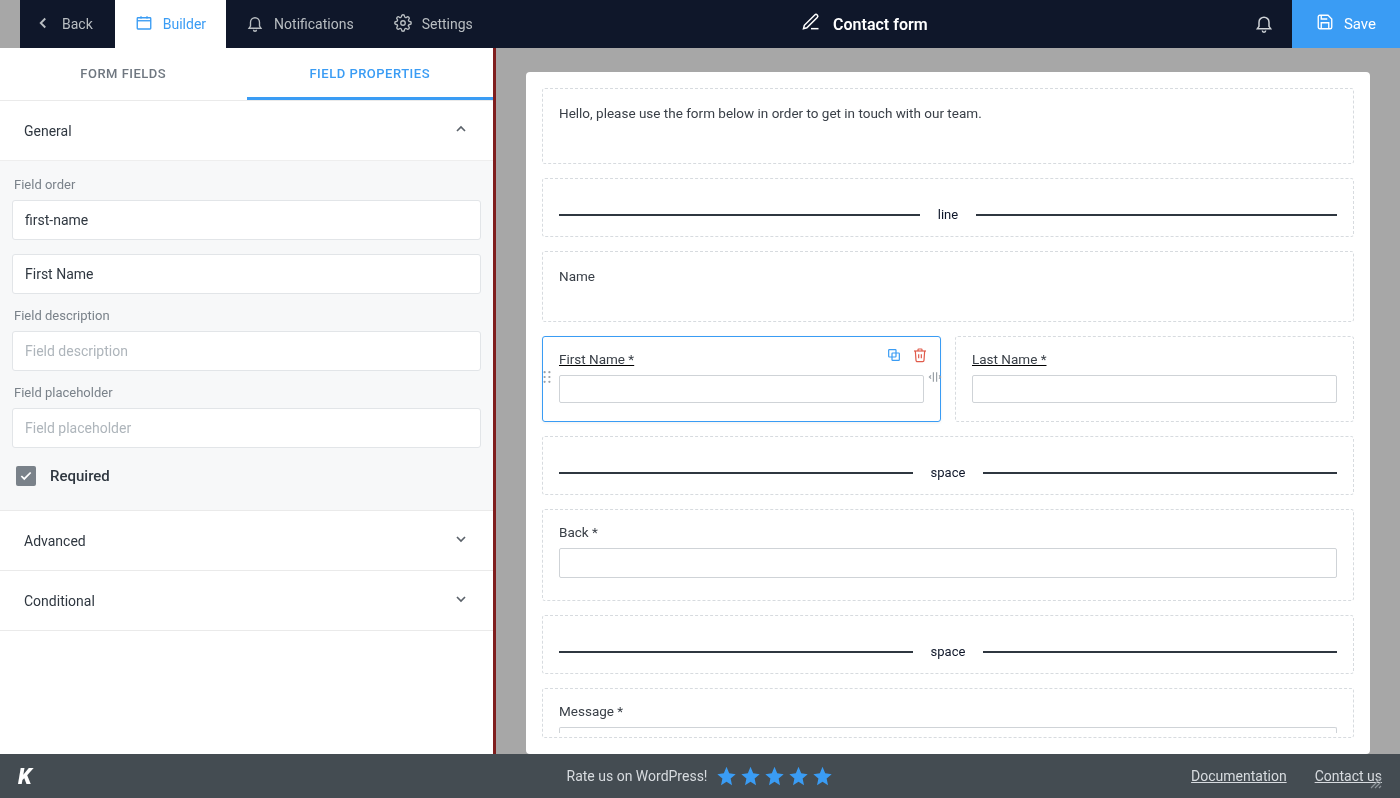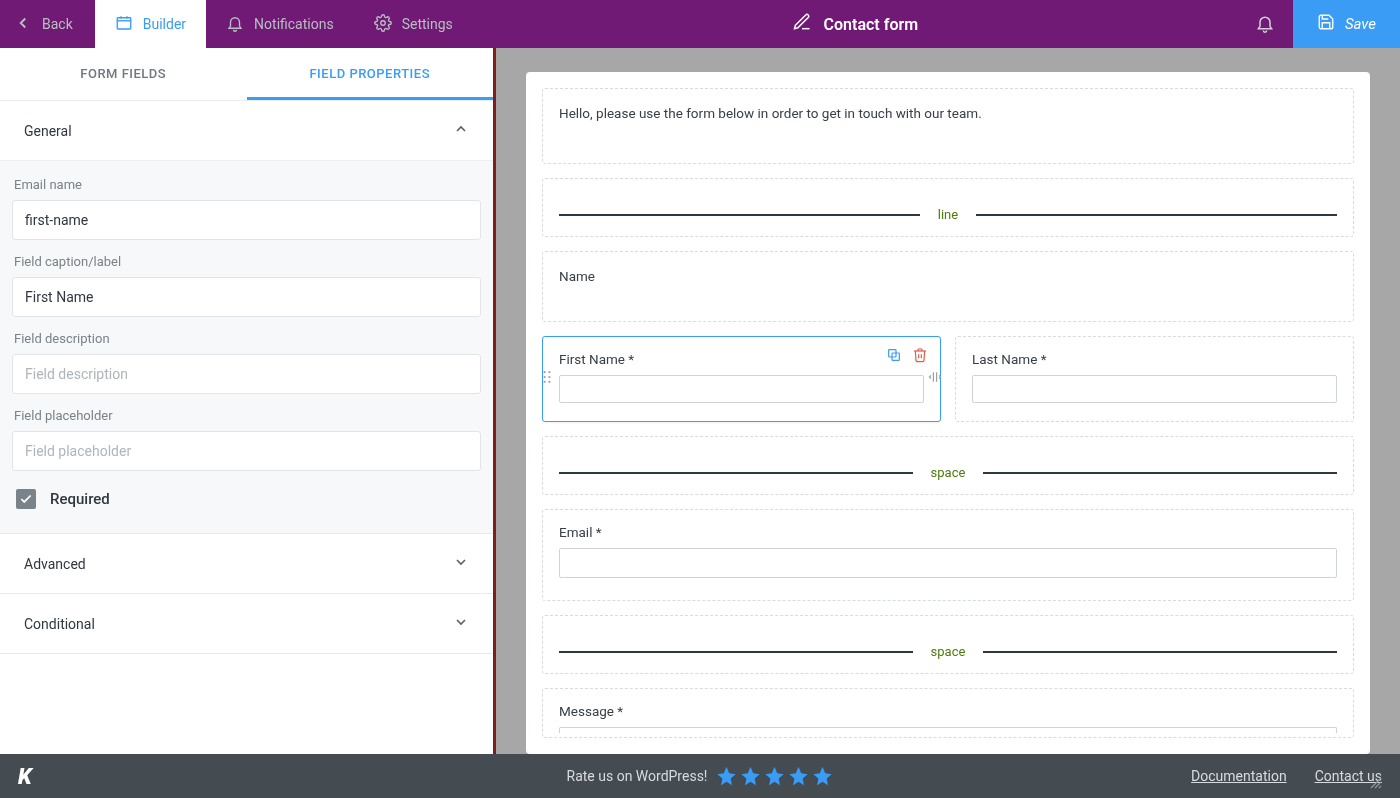--- a/index.html
+++ b/index.html
@@ -1,28 +1,28 @@
 <!DOCTYPE html>
 <html><head>
 <meta charset="utf-8">
 <style>
   * { box-sizing: border-box; margin: 0; padding: 0; font-family: -apple-system, BlinkMacSystemFont, "Segoe UI", Roboto, Arial, sans-serif; }
   html, body { height: 100%; }
   body { display: flex; flex-direction: column; height: 798px; width: 1400px; overflow: hidden; background: #a7a7a7; }
 
   
-  .topbar { background: #701a75; height: 48px; display: flex; align-items: stretch; color: #c4c9cd; font-size: 14px; flex: 0 0 48px; }
+  .topbar { background: #0f172a; height: 48px; display: flex; align-items: stretch; color: #c4c9cd; font-size: 14px; flex: 0 0 48px; margin-left: 20px; }
   .top-item { display: flex; align-items: center; gap: 10px; padding: 0 20px; cursor: pointer; color: #b9bec2; }
   .top-item.back { padding-left: 14px; padding-right: 22px; }
   .top-item.active { background: #ffffff; color: #3a9cf4; }
   .top-item svg { width: 18px; height: 18px; }
   .top-title { flex: 1; display: flex; align-items: center; justify-content: center; gap: 12px; color: #fff; font-size: 16px; font-weight: 600; }
   .top-title svg { width: 20px; height: 20px; }
   .top-bell { display:flex; align-items:center; padding: 0 18px; }
-  .save-btn { background: #3a9cf4; color: #fff; display: flex; align-items: center; gap: 10px; padding: 0 24px; cursor: pointer; font-size: 15px; font-style: italic; }
+  .save-btn { background: #3a9cf4; color: #fff; display: flex; align-items: center; gap: 10px; padding: 0 24px; cursor: pointer; font-size: 15px; }
   .save-btn svg { width: 18px; height: 18px; }
 
   
   .main { flex: 1; display: flex; min-height: 0; }
   .sidebar { width: 496px; background: #fff; display: flex; flex-direction: column; border-right: 3px solid #7f1d1d; overflow-y: auto; }
   .canvas { flex: 1; background: #a7a7a7; overflow-y: auto; padding: 24px 30px 30px 30px; }
 
   
   .side-tabs { display: flex; border-bottom: 1px solid #eaeaea; }
   .side-tab { flex: 1; text-align: center; padding: 18px 4px 16px; font-size: 13px; letter-spacing: .5px; color: #6f7780; cursor: pointer; border-bottom: 3px solid transparent; font-weight: 500; }
@@ -49,24 +49,24 @@
   
   .paper { background: #fff; border-radius: 4px; padding: 16px; }
   .block { border: 1px dashed #d7dbdf; border-radius: 3px; margin-bottom: 14px; }
   .block-inner { padding: 14px 16px 22px; }
   .block-text { font-size: 13.5px; color: #3a4048; line-height: 1.5; text-align: center; }
   .block-label { font-size: 13.5px; color: #3a4048; }
 
   .divider-block { padding: 28px 16px 14px; }
   .divider-row { display:flex; align-items:center; gap: 18px; }
   .divider-row .line { flex:1; height: 2px; background: #2f3740; }
-  .divider-row .text { font-size: 13px; color: #4d7c0f; }
+  .divider-row .text { font-size: 13px; color: #0f172a; }
 
   .row-split { display:flex; gap: 14px; margin-bottom:14px; position:relative; }
-  .col { flex:1; border: 1px dashed #d7dbdf; border-radius:3px; padding: 14px 16px 18px; position:relative; }
+  .col { flex:1; border: 1px dashed #d7dbdf; border-radius:3px; padding: 14px 16px 18px; position:relative;text-decoration:underline; }
   .col.selected { border: 1px solid #3a9cf4; background:#fff; box-shadow: 0 1px 3px rgba(0,0,0,.06); }
   .col input.preview { width:100%; height:28px; border:1px solid #cfd3d7; border-radius:2px; margin-top:8px; outline:none; padding:0 6px; font-size:13px;}
   .col .label { font-size:13.5px; color:#3a4048; }
 
   .sel-actions { position:absolute; top:10px; right:12px; display:flex; gap:10px; }
   .sel-actions svg { width:16px; height:16px; cursor:pointer; }
   .drag-handle { position:absolute; left:-2px; top:50%; transform:translateY(-50%); cursor:grab; }
   .drag-handle svg{ width:12px;height:16px;}
   .resize-handle { position:absolute; right:-2px; top:50%; transform:translateY(-50%); cursor:col-resize;}
   .resize-handle svg{width:14px;height:16px;}
@@ -166,25 +166,24 @@
       <div class="acc-header">
         <span>General</span>
         <span>
           <svg viewBox="0 0 24 24" fill="none" stroke="currentColor" stroke-width="2.5">
               <polyline points="18 15 12 9 6 15"></polyline>
             </svg>
         </span>
       </div>
       <div class="acc-body bg">
         <div class="form-row">
-          <label class="form-label">Email name</label>
+          <label class="form-label">Field order</label>
           <input class="form-input" value="first-name" style="">
         </div>
         <div class="form-row">
-          <label class="form-label">Field caption/label</label>
           <input class="form-input" value="First Name" style="">
         </div>
         <div class="form-row">
           <label class="form-label">Field description</label>
           <input class="form-input" placeholder="Field description" style="">
         </div>
         <div class="form-row">
           <label class="form-label">Field placeholder</label>
           <input class="form-input" placeholder="Field placeholder" style="">
         </div>
@@ -296,21 +295,21 @@
           <div class="divider-row">
             <div class="line"></div>
             <div class="text">space</div>
             <div class="line"></div>
           </div>
         </div>
       </div>
 
       <div class="block">
         <div class="block-inner">
-          <div class="label block-label">Email *</div>
+          <div class="label block-label">Back *</div>
           <input class="preview" style="height: 30px; border: 1px solid rgb(207, 211, 215); border-radius: 2px; width: 100%; margin-top: 8px;">
         </div>
       </div>
 
       <div class="block">
         <div class="divider-block">
           <div class="divider-row">
             <div class="line"></div>
             <div class="text">space</div>
             <div class="line"></div>

